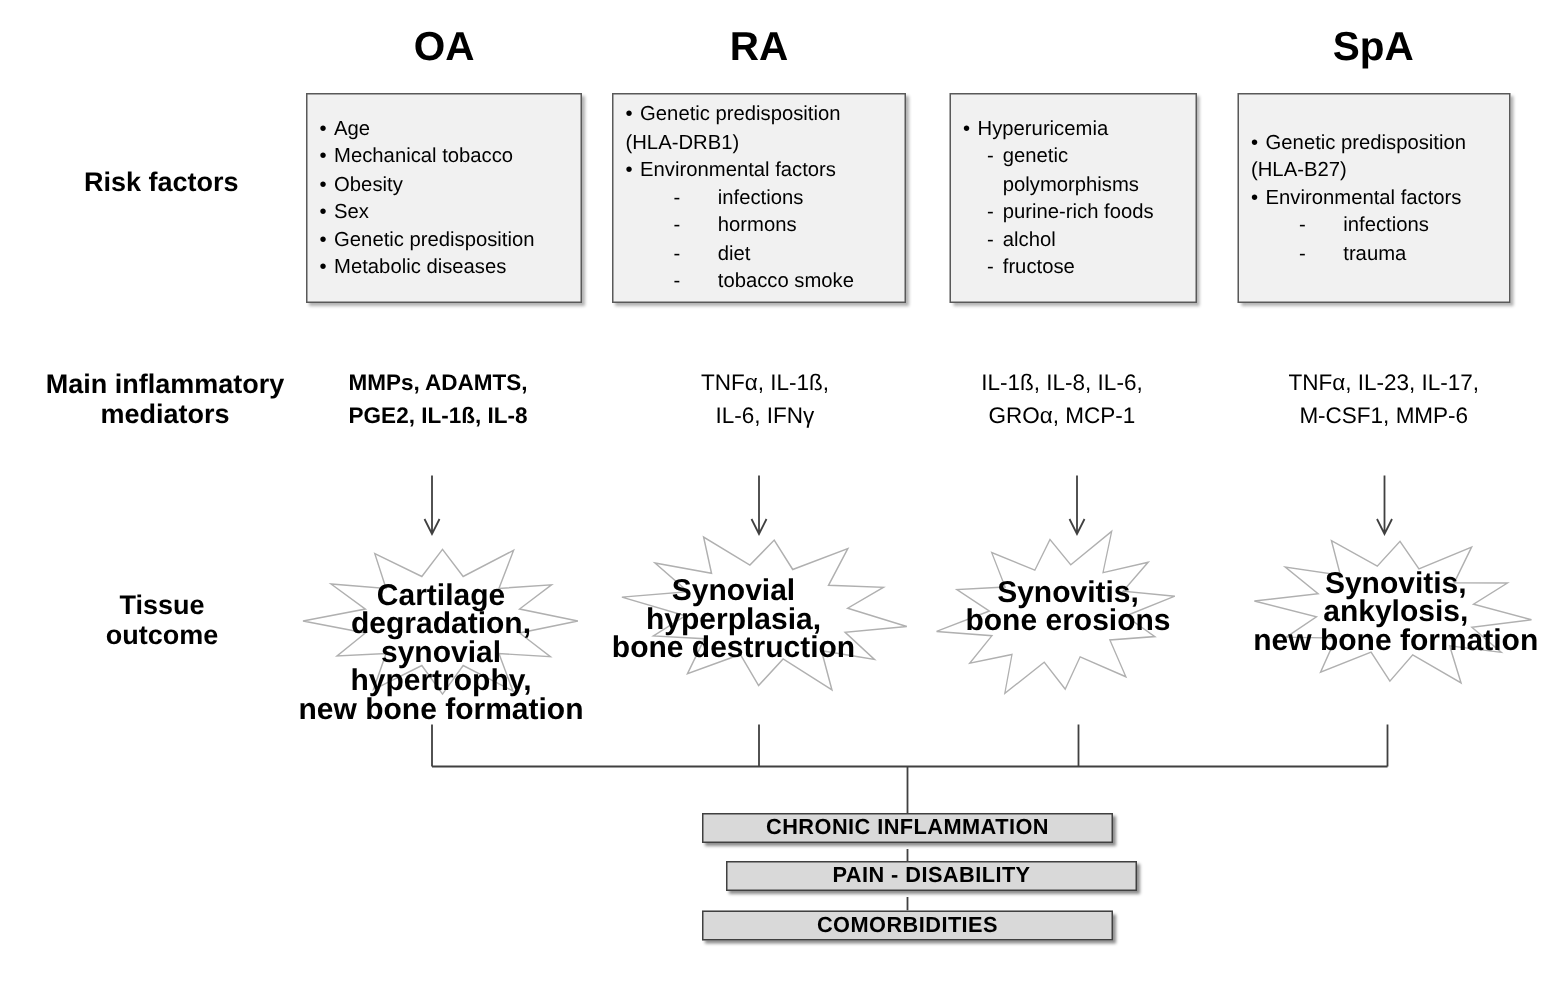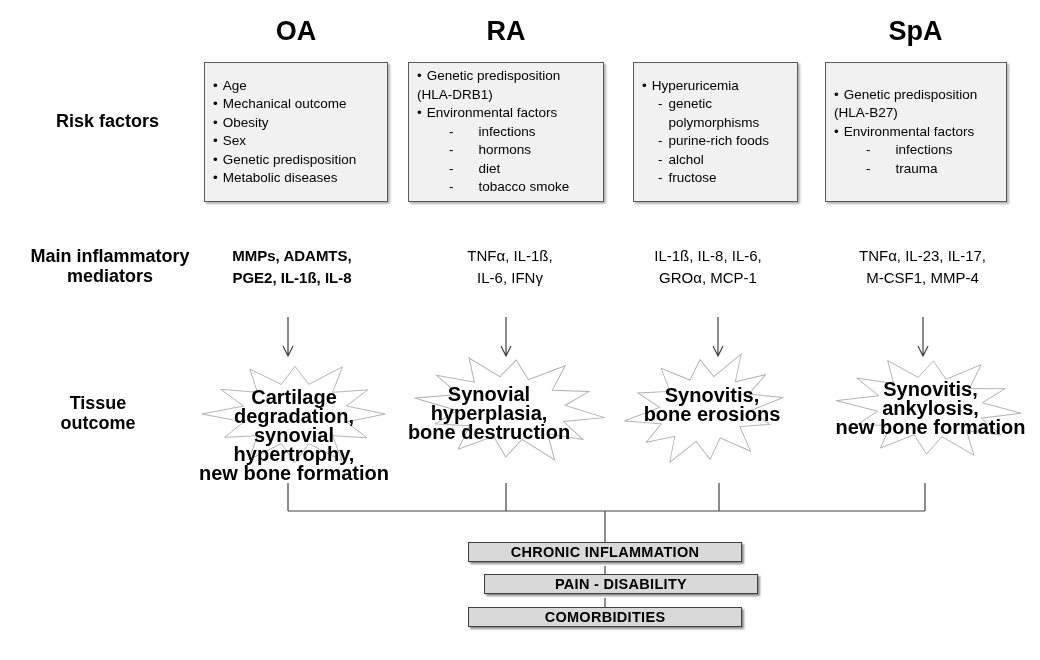--- a/index.html
+++ b/index.html
@@ -11,21 +11,21 @@
   
   .col-header{top:14px;font-size:27px;font-weight:bold;text-align:center;line-height:34px;}
   .col-header.c0{left:204px;width:184px;}
   .col-header.c1{left:408px;width:196px;}
   .col-header.c2{left:633px;width:165px;}
   .col-header.c3{left:824px;width:183px;}
   
   .row-label{font-weight:bold;font-size:18px;text-align:center;line-height:20px;}
   .row-label.risk{left:20px;width:175px;top:111px;}
   .row-label.med{left:15px;width:190px;top:246px;}
-  .row-label.tis{left:3px;width:190px;top:393px;text-align:center;}
+  .row-label.tis{left:13px;width:190px;top:393px;text-align:center;}
   
   .risk-box{
     top:62px;height:140px;background:var(--risk_box_fill);
     border:1px solid var(--risk_box_border);
     box-shadow:2px 2px 2px rgba(0,0,0,0.30);
     display:flex;flex-direction:column;justify-content:center;
     font-size:13.5px;line-height:18.5px;box-sizing:border-box;padding:4px 5px 4px 8px;
   }
   .risk-box.c0{left:204px;width:184px;}
   .risk-box.c1{left:408px;width:196px;}
@@ -112,21 +112,21 @@
     <div>outcome</div>
   </div>
 
   <div class="abs risk-box c0">
       <div class="rf-row rf-b">
         <span class="marker">•</span>
         <span class="txt">Age</span>
       </div>
       <div class="rf-row rf-b">
         <span class="marker">•</span>
-        <span class="txt">Mechanical outcome</span>
+        <span class="txt">Mechanical tobacco</span>
       </div>
       <div class="rf-row rf-b">
         <span class="marker">•</span>
         <span class="txt">Obesity</span>
       </div>
       <div class="rf-row rf-b">
         <span class="marker">•</span>
         <span class="txt">Sex</span>
       </div>
       <div class="rf-row rf-b">
@@ -218,21 +218,21 @@
   <div class="abs mediators c1">
       <div>TNFα, IL-1ß,</div>
       <div>IL-6, IFNγ</div>
     </div>
   <div class="abs mediators c2">
       <div>IL-1ß, IL-8, IL-6,</div>
       <div>GROα, MCP-1</div>
     </div>
   <div class="abs mediators c3">
       <div>TNFα, IL-23, IL-17,</div>
-      <div>M-CSF1, MMP-4</div>
+      <div>M-CSF1, MMP-6</div>
     </div>
 
   <div class="abs burst-text c0">
       <div>Cartilage degradation,</div>
       <div>synovial hypertrophy,</div>
       <div>new bone formation</div>
     </div>
   <div class="abs burst-text c1">
       <div>Synovial hyperplasia,</div>
       <div>bone destruction</div>

